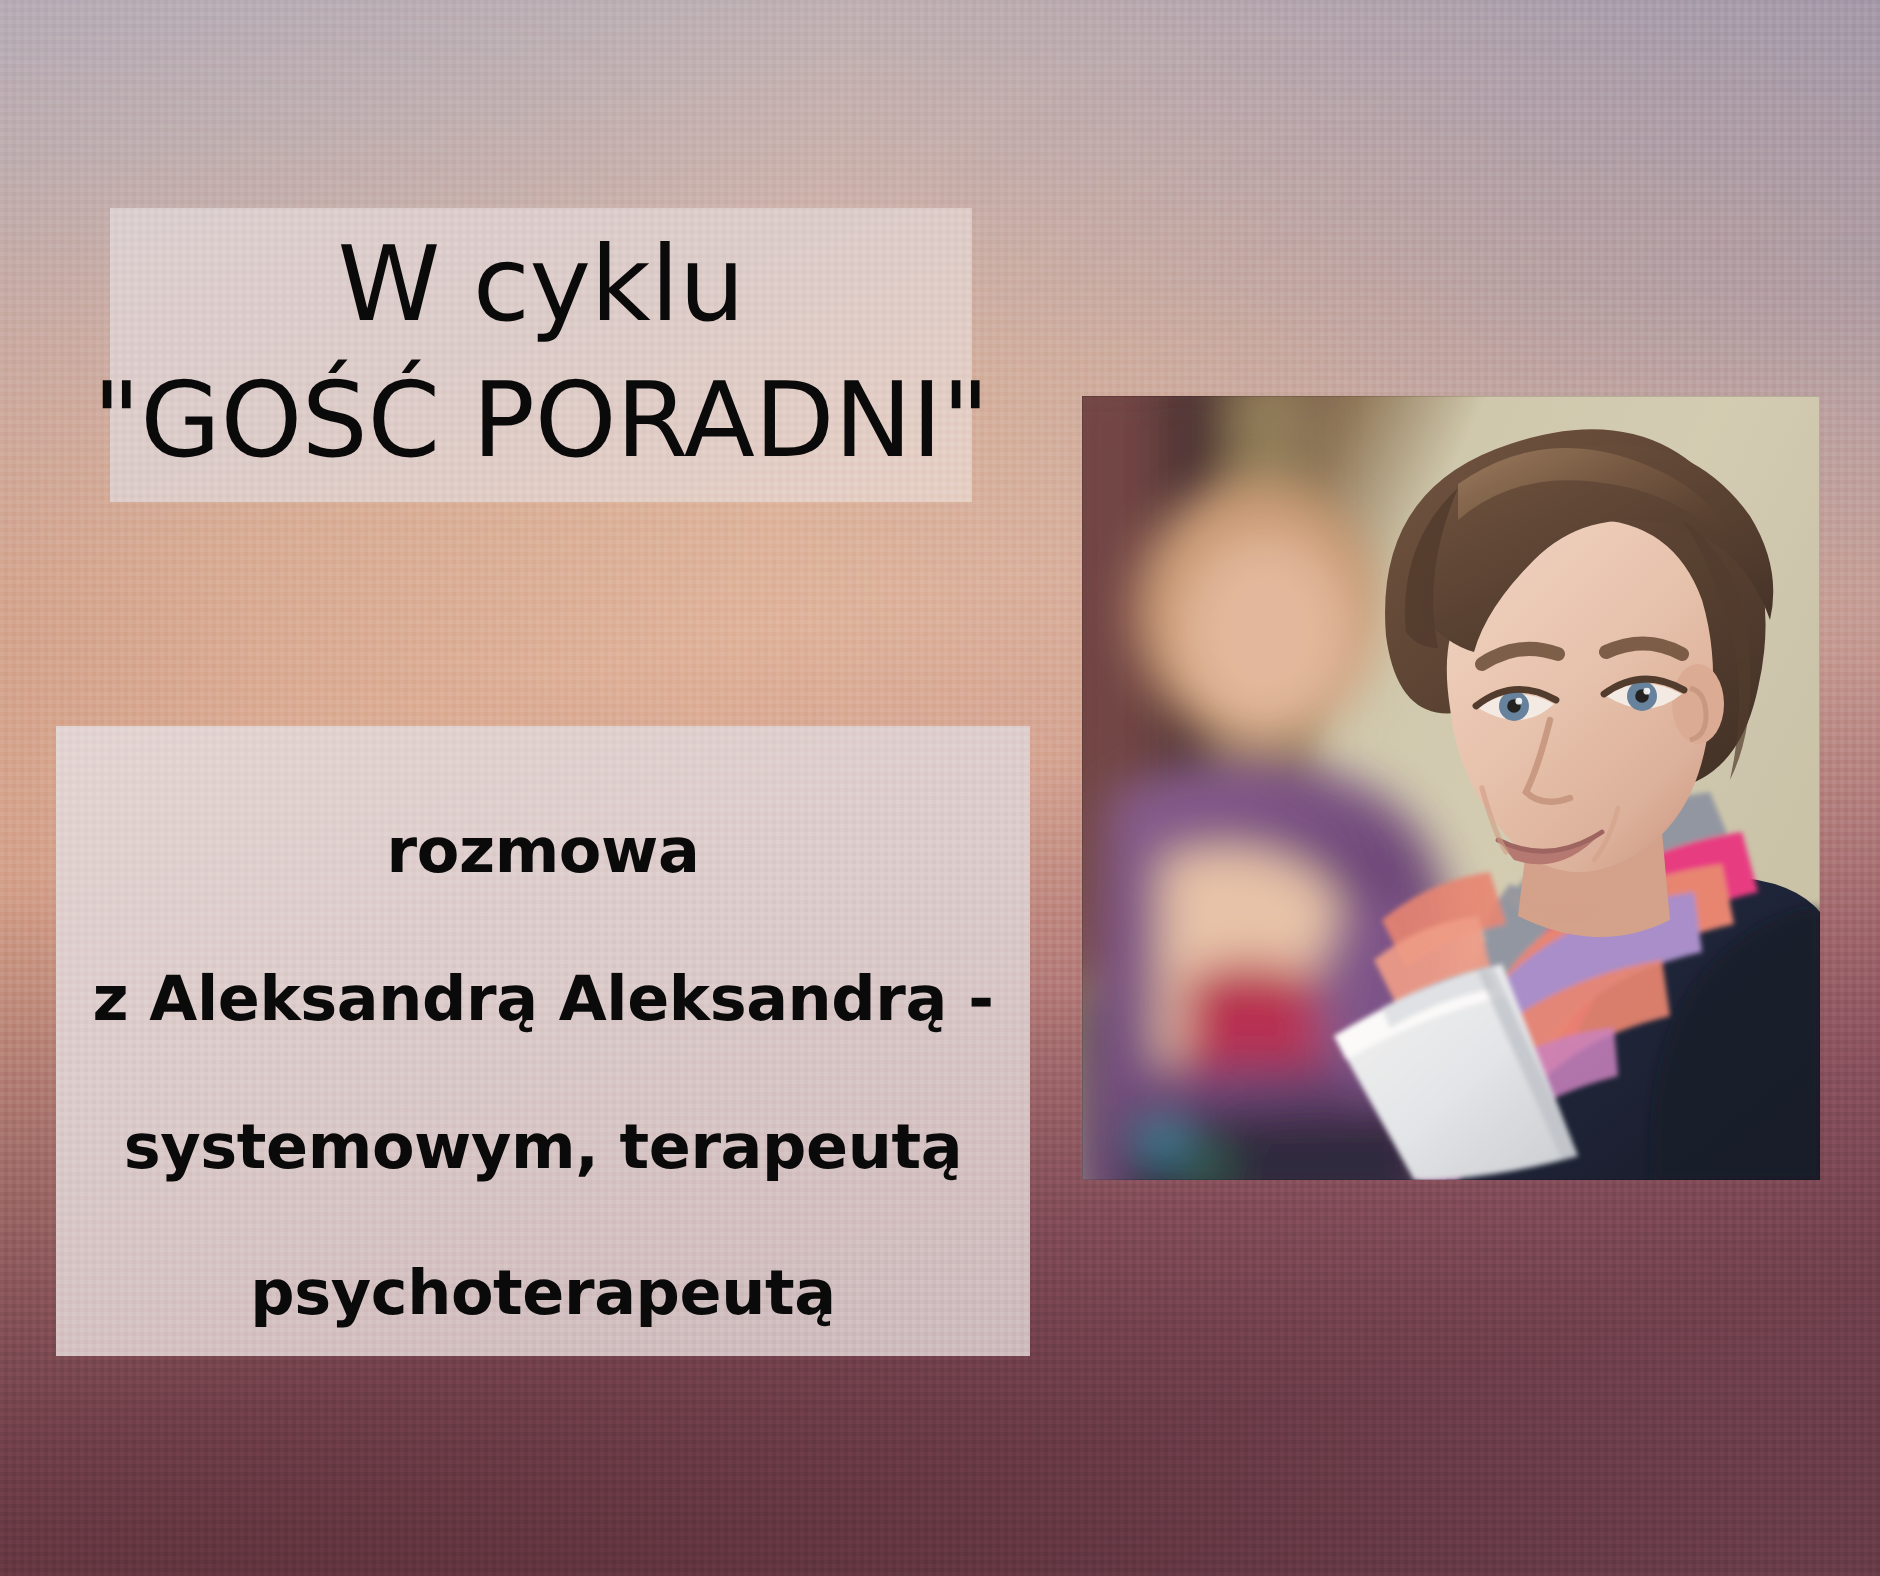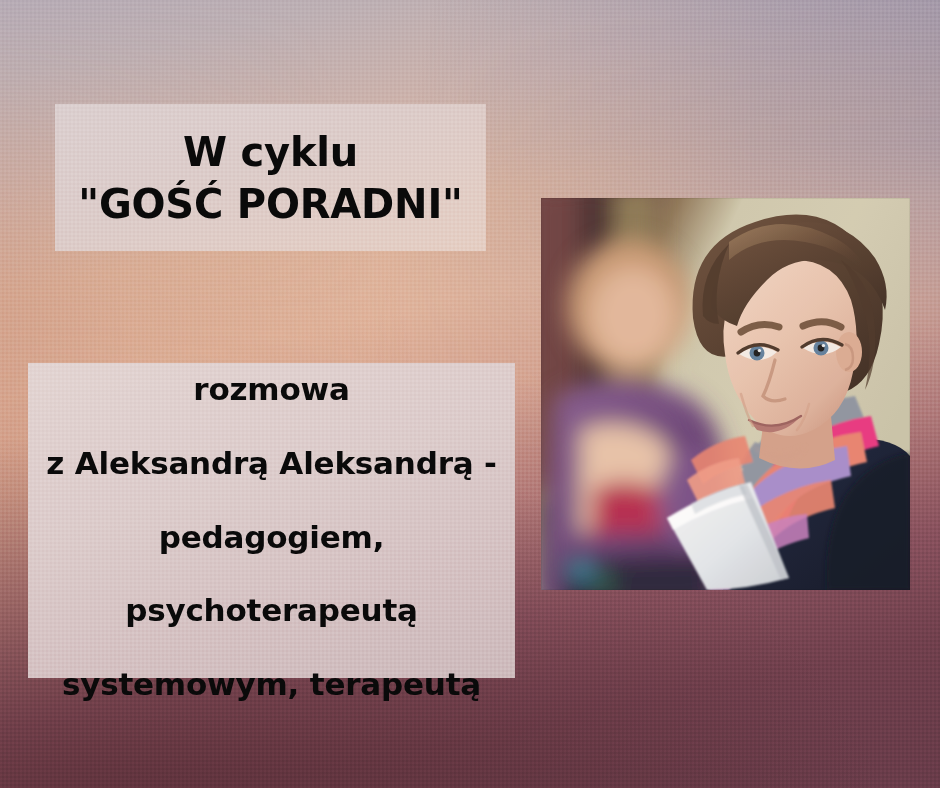--- a/index.html
+++ b/index.html
@@ -98,22 +98,22 @@
     left: 55px;
     top: 104px;
     width: 431px;
     height: 147px;
     background: linear-gradient(160deg, #dbcfcf 0%, #dccbc8 45%, #e5cec2 100%);
   }
   #title-panel .line {
     position: relative;
     z-index: 2;
     color: #0a0a0a;
-    font-weight: 700;
-    font-size: 40px;
+    font-weight: 400;
+    font-size: 52px;
     line-height: 1.30;
     letter-spacing: -0.2px;
     text-align: right;
     white-space: nowrap;
   }
 
   #body-panel {
     left: 28px;
     top: 363px;
     width: 487px;
@@ -163,23 +163,22 @@
     <div class="panel-texture"></div>
     <div class="line">W cyklu</div>
     <div class="line">"GOŚĆ PORADNI"</div>
   </div>
 
   <div class="panel" id="body-panel">
     <div class="panel-texture"></div>
     <div class="lines">
       <div class="line">rozmowa</div>
       <div class="line">z Aleksandrą Aleksandrą -</div>
-      <div class="line">pedagogiem,</div>
+      <div class="line">systemowym, terapeutą</div>
       <div class="line">psychoterapeutą</div>
-      <div class="line">systemowym, terapeutą</div>
     </div>
   </div>
 
   <div id="photo" aria-label="Uśmiechnięta kobieta z krótkimi brązowymi włosami, w kolorowym szaliku i granatowej kurtce, trzymająca białe kartki; za nią rozmyta postać">
     <svg viewBox="0 0 369 392" preserveAspectRatio="xMidYMid slice">
       <defs>
         <filter id="blurHeavy">
             <feGaussianBlur stdDeviation="11"></feGaussianBlur>
           </filter>
         <filter id="blurMed">

